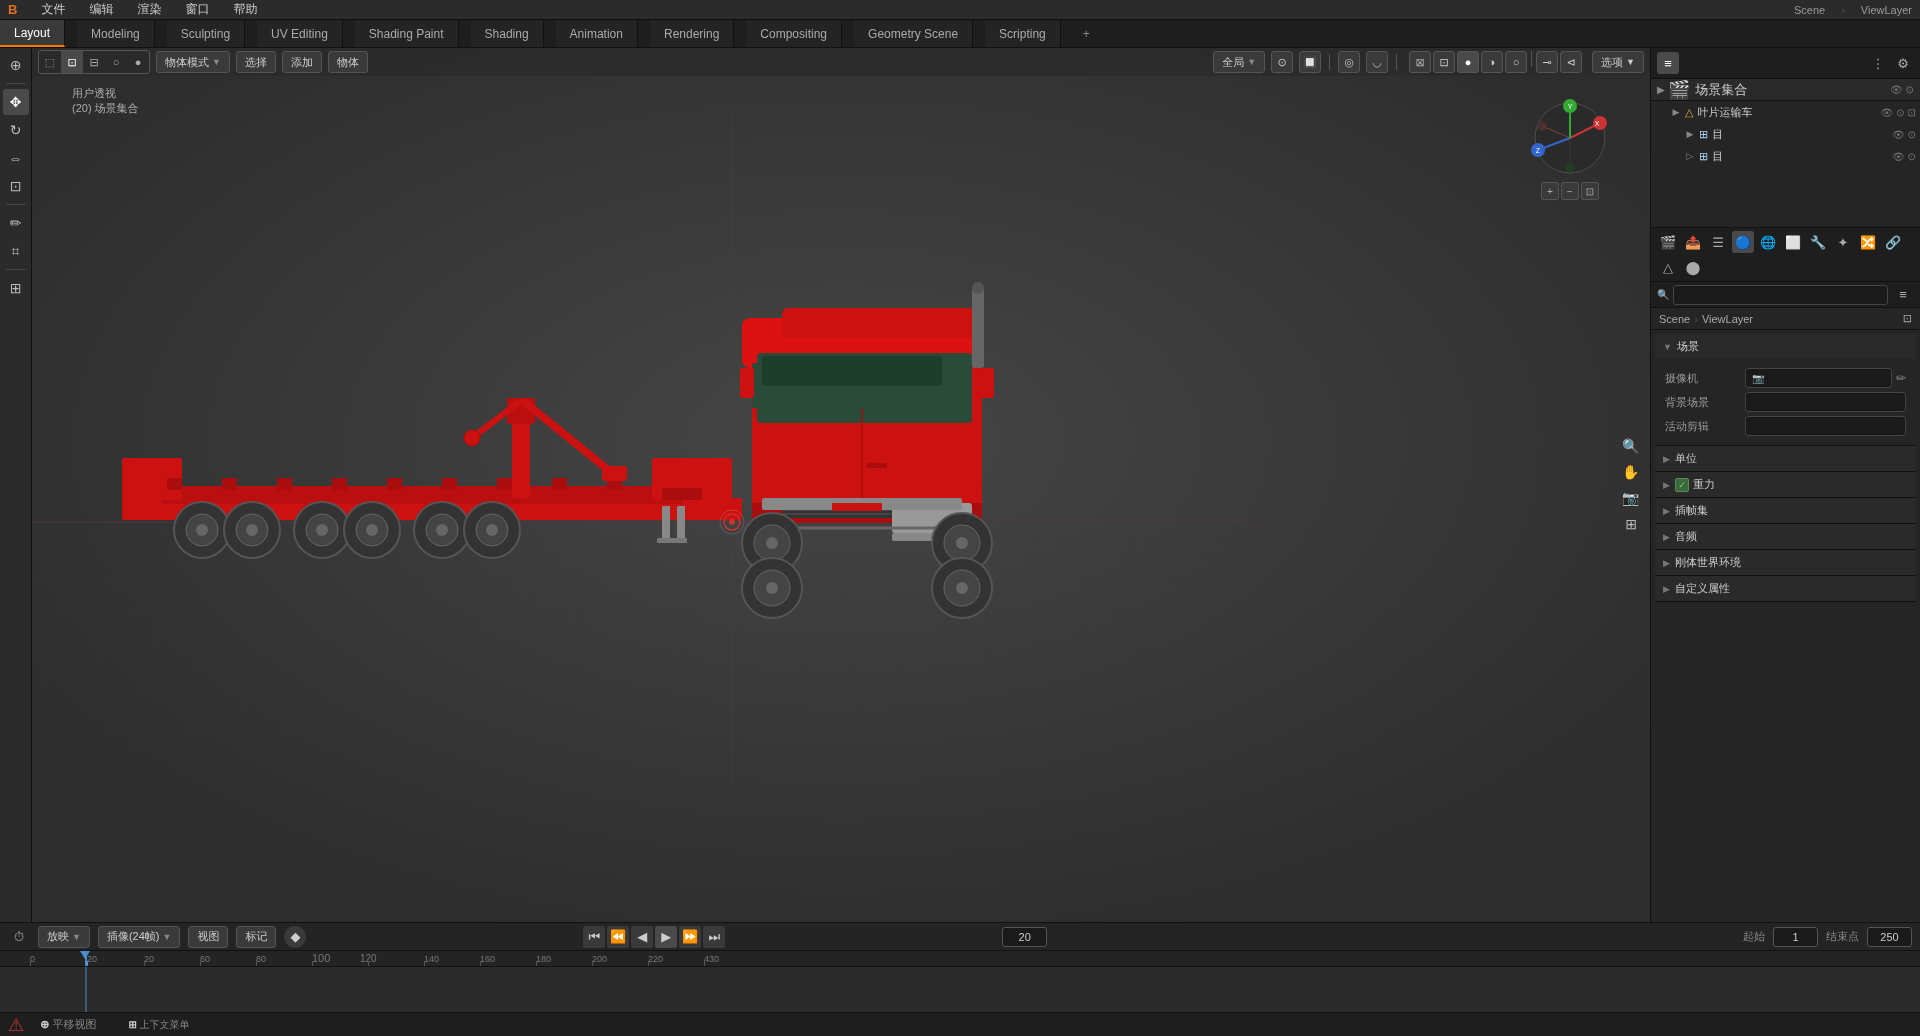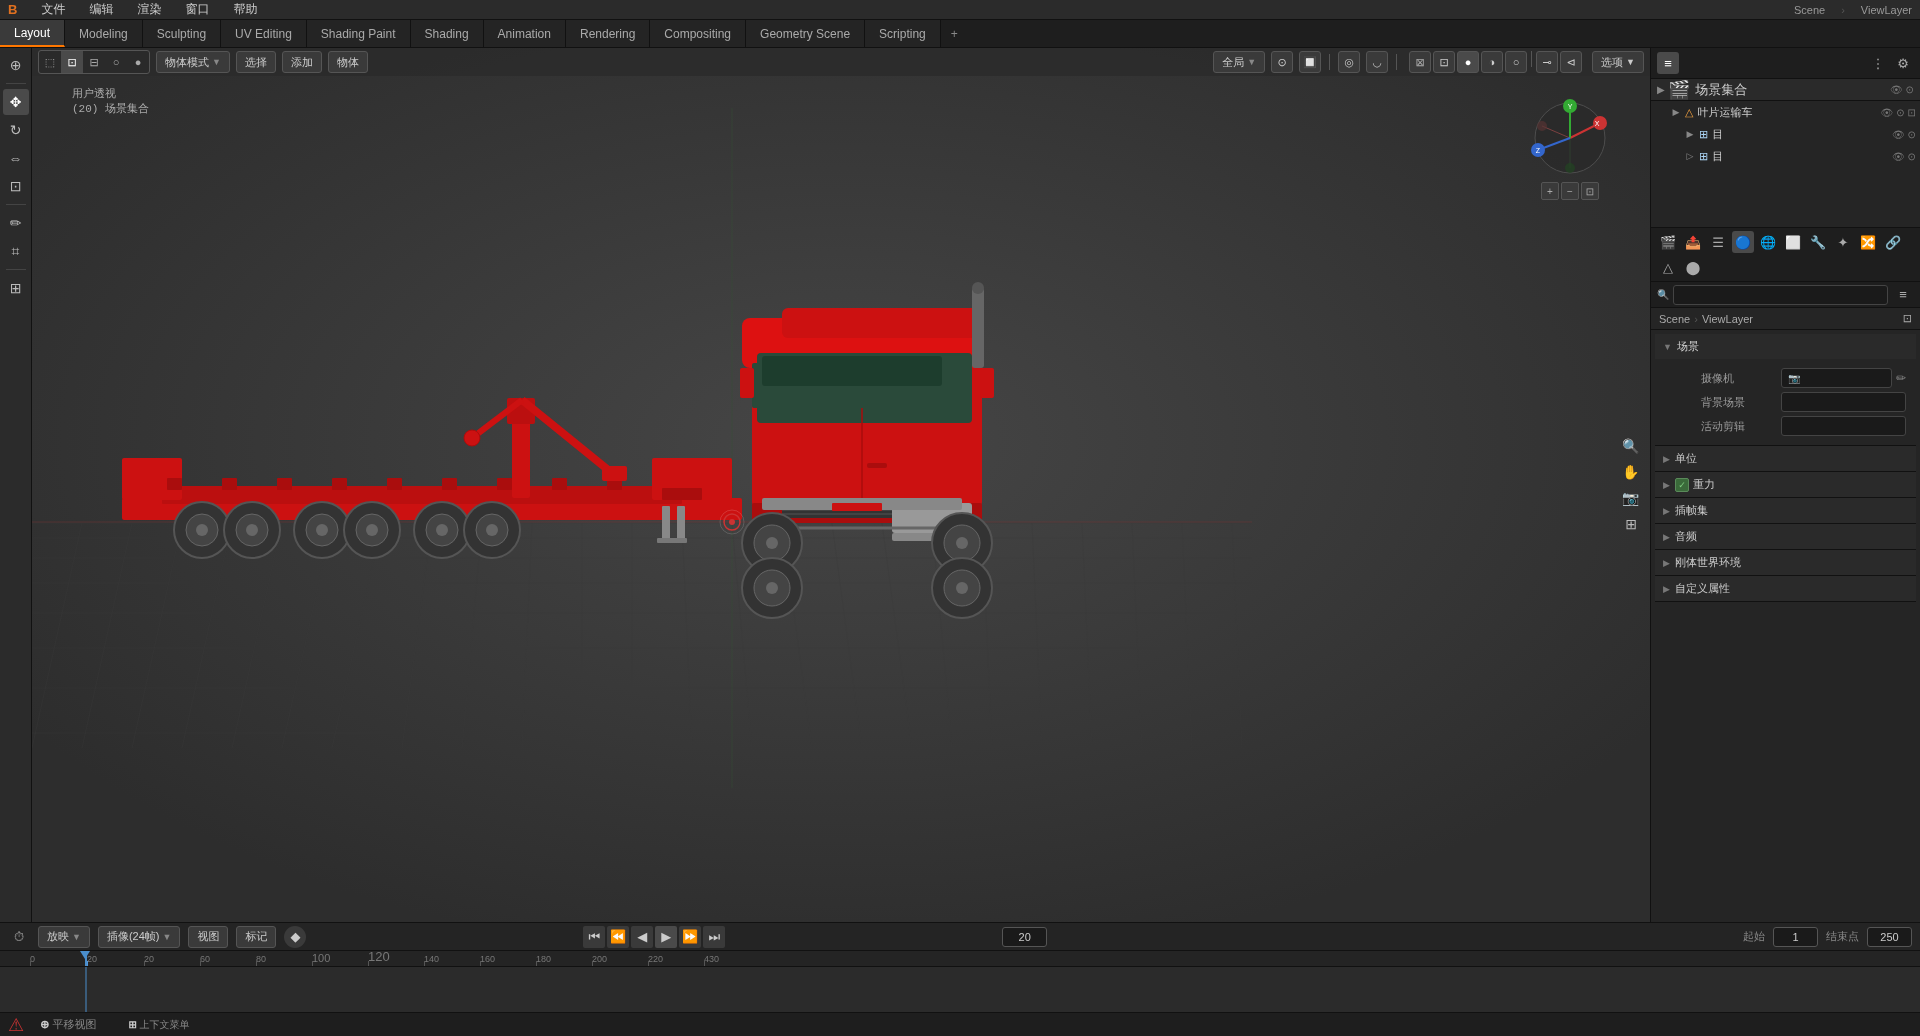--- a/index.html
+++ b/index.html
@@ -40,20 +40,21 @@
     }
 
     
     .workspace-tabs {
       height: 28px;
       background: #1e1e1e;
       display: flex;
       align-items: stretch;
       border-bottom: 1px solid #111;
       flex-shrink: 0;
+      gap: 12px;
     }
     .ws-tab {
       padding: 0 14px;
       display: flex;
       align-items: center;
       font-size: 12px;
       color: #aaa;
       cursor: pointer;
       border-right: 1px solid #111;
       background: #242424;
@@ -170,21 +171,20 @@
     }
 
     
     .view-info {
       position: absolute;
       top: 38px;
       left: 40px;
       z-index: 10;
       font-size: 11px;
       color: #aaa;
-      font-family: Liberation Mono, monospace;
     }
     .view-info-line2 {
       font-size: 11px;
       color: #aaa;
     }
 
     
     .viewport-right-tools {
       position: absolute;
       right: 8px;
@@ -335,21 +335,20 @@
       display: flex;
       align-items: center;
       height: 22px;
       margin: 2px 0;
       font-size: 11px;
     }
     .props-label {
       width: 80px;
       color: #999;
       flex-shrink: 0;
-      margin-left: 36px;
     }
     .props-value {
       flex: 1;
       height: 20px;
       background: #1a1a1a;
       border: 1px solid #444;
       border-radius: 3px;
       padding: 0 6px;
       color: #ccc;
       display: flex;
@@ -988,21 +987,21 @@
 
       <span style="position:absolute;left:200px;font-size:9px;color:#777">60</span>
       <span style="position:absolute;left:200px;bottom:0;width:1px;height:5px;background:#555"></span>
 
       <span style="position:absolute;left:256px;font-size:9px;color:#777">80</span>
       <span style="position:absolute;left:256px;bottom:0;width:1px;height:5px;background:#555"></span>
 
       <span style="position:absolute;left:312px;font-size:11px;color:#777">100</span>
       <span style="position:absolute;left:312px;bottom:0;width:1px;height:5px;background:#555"></span>
 
-      <span style="position:absolute;left:368px;font-size:13px;color:#777">120</span>
+      <span style="position:absolute;left:360px;font-size:10px;color:#777">120</span>
       <span style="position:absolute;left:368px;bottom:0;width:1px;height:5px;background:#555"></span>
 
       <span style="position:absolute;left:424px;font-size:9px;color:#777">140</span>
       <span style="position:absolute;left:424px;bottom:0;width:1px;height:5px;background:#555"></span>
 
       <span style="position:absolute;left:480px;font-size:9px;color:#777">160</span>
       <span style="position:absolute;left:480px;bottom:0;width:1px;height:5px;background:#555"></span>
 
       <span style="position:absolute;left:536px;font-size:9px;color:#777">180</span>
       <span style="position:absolute;left:536px;bottom:0;width:1px;height:5px;background:#555"></span>

